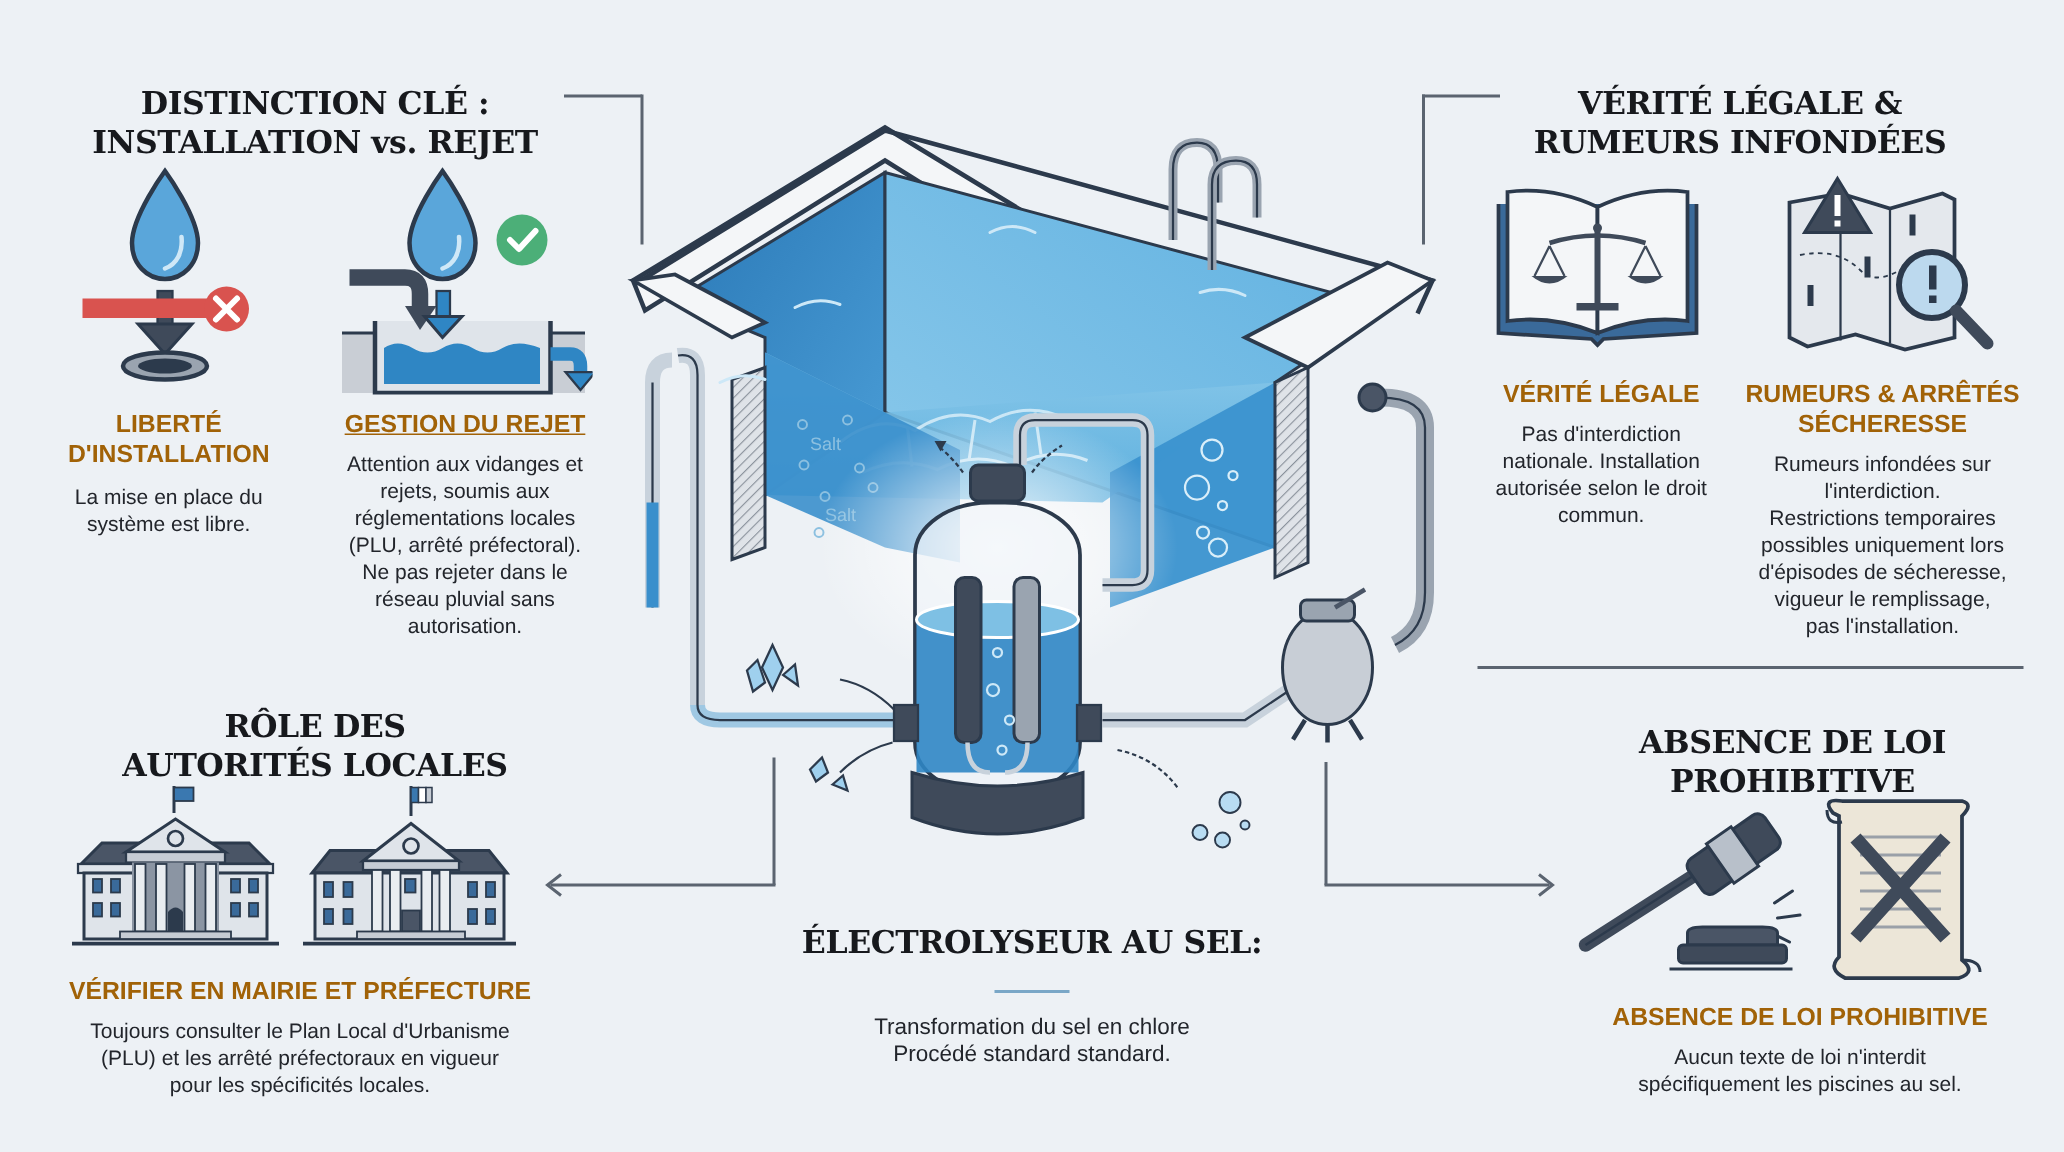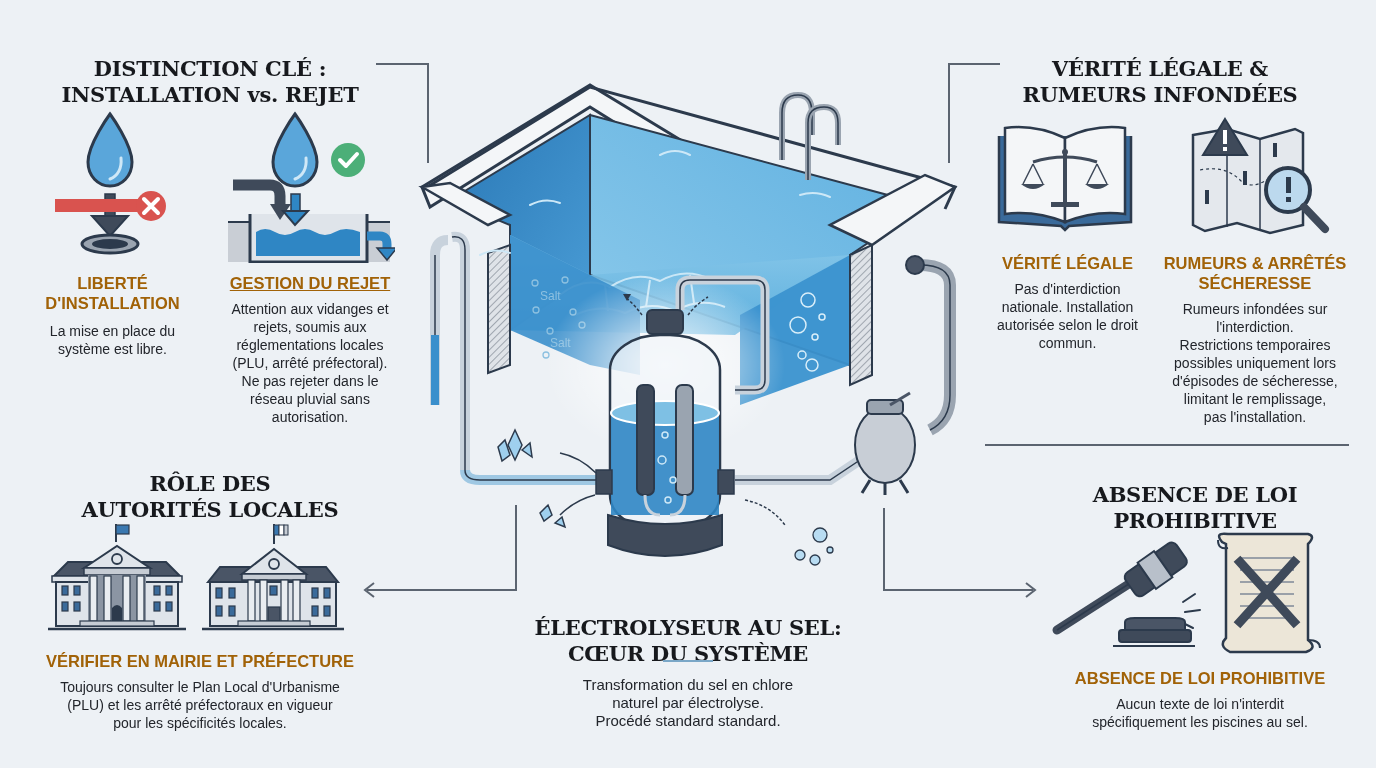--- a/index.html
+++ b/index.html
@@ -352,26 +352,24 @@
         <circle cx="390" cy="480" r="5"></circle>
         <circle cx="405" cy="485" r="5"></circle>
         <circle cx="420" cy="475" r="3"></circle>
     </g>
     <path d="M335 425 Q360 430 375 450" fill="none" stroke="#2c3a4c" stroke-width="1.5" stroke-dasharray="3 2"></path>
   </svg>
 </div>
 
 <div class="abs section-title" style="left:488px; top:599px; width:400px;">
   <div>ÉLECTROLYSEUR AU SEL:</div>
-  <div>CŒUR DU SYSTÈME</div>
 </div>
 <div class="abs" style="left:663px; top:660px; width:50px; height:2px; background:#7aa7c7;"></div>
 <div class="abs item-text" style="left:518px; top:676px; width:340px; font-size:15px;">
   <div>Transformation du sel en chlore</div>
-  <div>naturel par électrolyse.</div>
   <div>Procédé standard standard.</div>
 </div>
 
 <div class="abs section-title" style="left:985px; top:40px; width:350px;">
   <div>VÉRITÉ LÉGALE &amp;</div>
   <div>RUMEURS INFONDÉES</div>
 </div>
 
 <div class="abs" style="left:995px; top:122px;">
   <svg width="140" height="112" viewBox="0 0 140 112">
@@ -418,21 +416,21 @@
 <div class="abs item-title" style="left:1150px; top:253px; width:210px;">
   <div>RUMEURS &amp; ARRÊTÉS</div>
   <div>SÉCHERESSE</div>
 </div>
 <div class="abs item-text" style="left:1150px; top:300px; width:210px;">
   <div>Rumeurs infondées sur</div>
   <div>l'interdiction.</div>
   <div>Restrictions temporaires</div>
   <div>possibles uniquement lors</div>
   <div>d'épisodes de sécheresse,</div>
-  <div>limitant le remplissage,</div>
+  <div>vigueur le remplissage,</div>
   <div>pas l'installation.</div>
 </div>
 
 <div class="abs section-title" style="left:1060px; top:466px; width:270px;">
   <div>ABSENCE DE LOI</div>
   <div>PROHIBITIVE</div>
 </div>
 
 <div class="abs" style="left:1045px; top:530px;">
   <svg width="160" height="120" viewBox="0 0 160 120">

